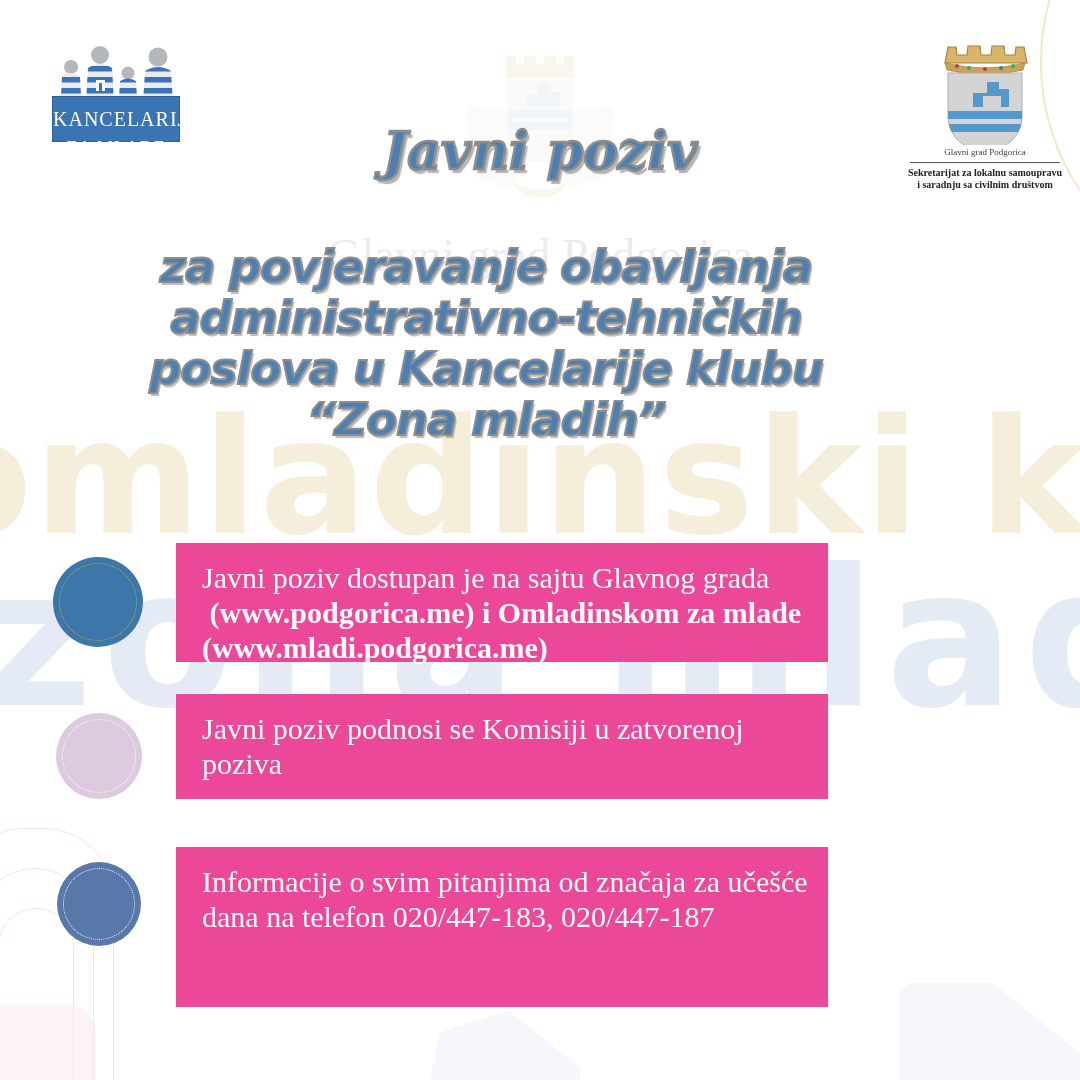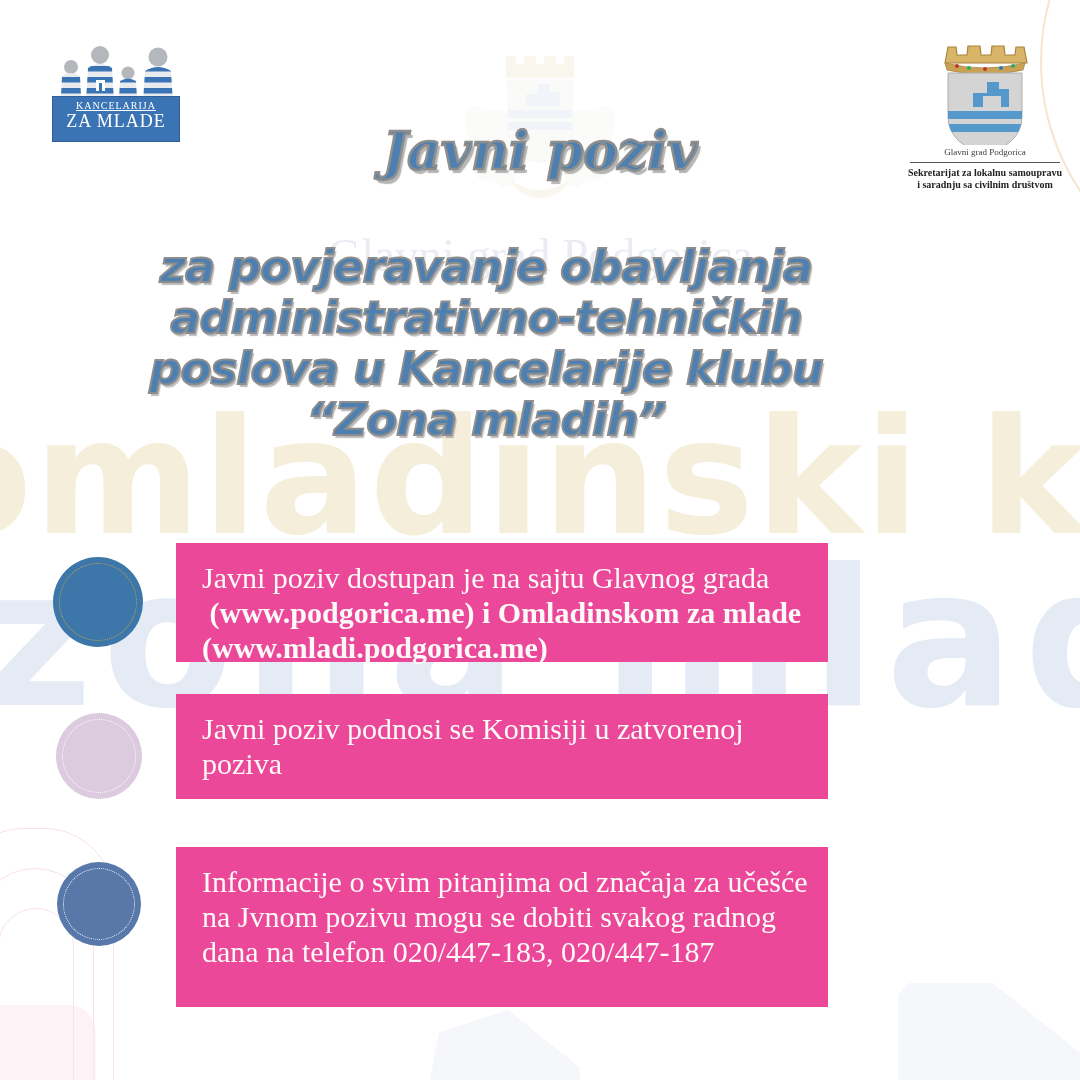--- a/index.html
+++ b/index.html
@@ -27,22 +27,22 @@
   .penta{left:430px;top:1010px;width:150px;height:70px;background:#f5f7fa;
          clip-path:polygon(0 100%,6% 32%,52% 0,100% 82%,100% 100%);}
   .corner{left:898px;top:983px;width:182px;height:97px;background:#f5f7fa;
           clip-path:polygon(6% 0,52% 0,100% 72%,100% 100%,0 100%,0 12%);}
 
   
   .logo{position:absolute;left:50px;top:44px;width:130px;height:96px;z-index:3;}
   .logo-banner{position:absolute;left:52px;top:96px;width:126px;height:44px;z-index:4;
                background:#3a74b4;border:1px solid #2f5f96;color:#fff;text-align:center;
                font-family:"Liberation Serif",serif;letter-spacing:1px;}
-  .logo-banner .l1{font-size:10px;margin-top:3px;text-decoration:underline;}
-  .logo-banner .l2{font-size:18px;margin-top:0px;}
+  .logo-banner .l1{font-size:20px;margin-top:11px;}
+  .logo-banner .l2{font-size:18px;margin-top:7px;}
 
   .crest-block{position:absolute;left:895px;top:35px;width:180px;z-index:3;
                text-align:center;font-family:"Liberation Serif",serif;color:#2b2b2b;}
   .crest-caption{font-size:9px;margin-top:2px;color:#3c3c3c;}
   .crest-hr{width:150px;border:0;border-top:1px solid #555;margin:5px auto 4px auto;}
   .crest-dept{font-size:10px;line-height:12px;font-weight:bold;color:#222;}
 
   
   .title{position:absolute;z-index:3;left:0;top:112px;width:1080px;text-align:center;
          font-family:"DejaVu Serif",serif;font-style:italic;font-weight:700;
@@ -176,17 +176,16 @@
     <div class="b-line bold">(www.mladi.podgorica.me)</div>
   </div>
 
   <div class="gbox gbox2">
     <div class="b-line">Javni poziv podnosi se Komisiji u zatvorenoj</div>
     <div class="b-line">poziva</div>
   </div>
 
   <div class="gbox gbox3">
     <div class="b-line">Informacije o svim pitanjima od značaja za učešće</div>
-    <div class="b-line">na Jvnom pozivu mogu se dobiti svakog radnog</div>
     <div class="b-line">dana na telefon 020/447-183, 020/447-187</div>
   </div>
 
 </div>
 
 </body></html>

